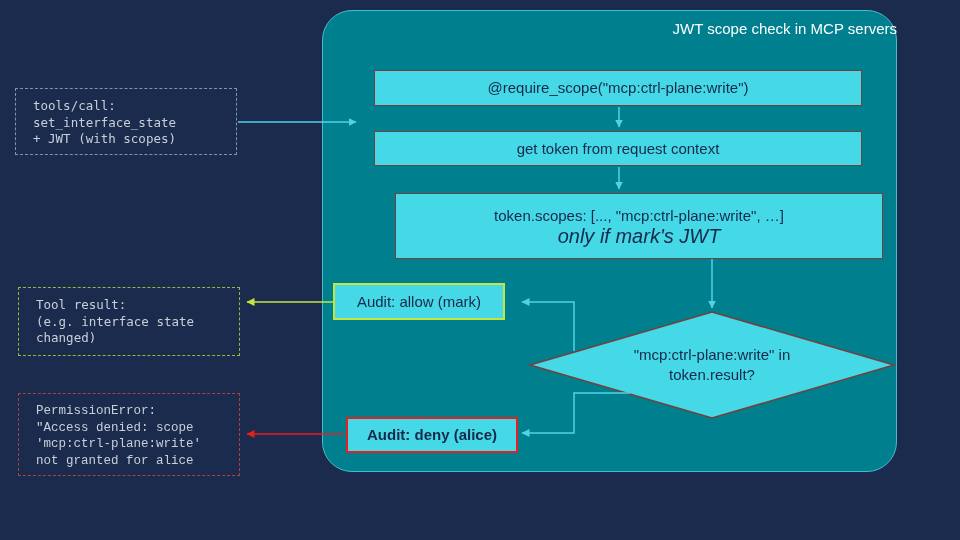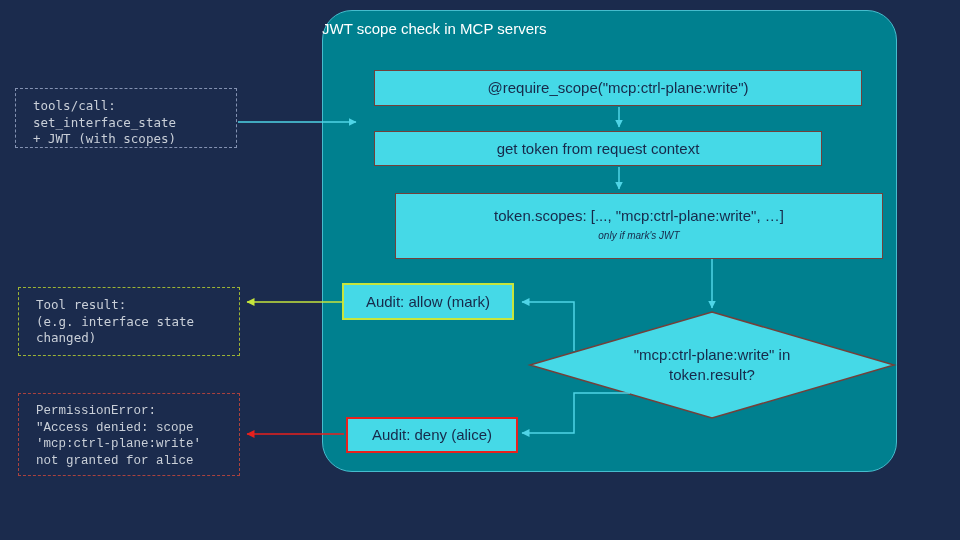--- a/index.html
+++ b/index.html
@@ -21,21 +21,21 @@
     background: #00808f;
     border: 1.5px solid #46bccd;
     border-radius: 30px;
     box-sizing: border-box;
     z-index: 1;
   }
   .panel-title {
     position: absolute;
     left: 322px; top: 20px;
     width: 575px;
-    text-align: left;
+    text-align: right;
     color: #ffffff;
     font-size: 15px;
     z-index: 3;
   }
   
   svg.wires {
     position: absolute;
     left: 0; top: 0;
     width: 960px; height: 540px;
     z-index: 2;
@@ -51,25 +51,25 @@
     font-size: 15px;
     display: flex;
     align-items: center;
     justify-content: center;
     flex-direction: column;
     text-align: center;
     z-index: 3;
     line-height: 20px;
   }
   .node-step1 { left: 374px; top: 70px;  width: 488px; height: 36px; }
-  .node-step2 { left: 374px; top: 131px; width: 448px; height: 35px; }
+  .node-step2 { left: 374px; top: 131px; width: 488px; height: 35px; }
   .node-step3 { left: 395px; top: 193px; width: 488px; height: 66px; }
-  .node-step3 .sub { font-style: italic; font-size: 10px; }
-  .node-allow { left: 342px; top: 283px; width: 172px; height: 37px; border: 2px solid #c6e53c; }
-  .node-deny  { left: 346px; top: 417px; width: 172px; height: 36px; border: 2px solid #e8201d; }
+  .node-step3 .sub { font-style: italic; font-size: 20px; }
+  .node-allow { left: 333px; top: 283px; width: 172px; height: 37px; border: 2px solid #c6e53c; }
+  .node-deny  { left: 346px; top: 417px; width: 172px; height: 36px; border: 2px solid #e8201d; font-weight: bold; }
   
   .diamond-label {
     position: absolute;
     left: 602px; top: 341px;
     width: 220px; height: 48px;
     display: flex; flex-direction: column;
     align-items: center; justify-content: center;
     color: #17294a; font-size: 15px; line-height: 20px;
     text-align: center;
     z-index: 3;
@@ -79,21 +79,21 @@
     position: absolute;
     box-sizing: border-box;
     padding: 9px 10px 8px 17px;
     font-family: "DejaVu Sans Mono", "Liberation Mono", monospace;
     font-size: 12.5px;
     line-height: 16.5px;
     color: #c9cfd8;
     white-space: pre;
     z-index: 3;
   }
-  .note-request { left: 15px; top: 88px;  width: 222px; height: 60px; border: 1px dashed #8492b2; }
+  .note-request { left: 15px; top: 88px;  width: 222px; height: 67px; border: 1px dashed #8492b2; }
   .note-result  { left: 18px; top: 267px; width: 222px; height: 69px; border: 1px dashed #9db535; margin-top: 20px; }
   .note-error   { left: 18px; top: 393px; width: 222px; height: 83px; border: 1px dashed #ab423e; font-family: Liberation Mono, monospace; }
 </style>
 </head>
 <body>
 
 <div id="stage">
 
   <div class="panel"></div>
 

